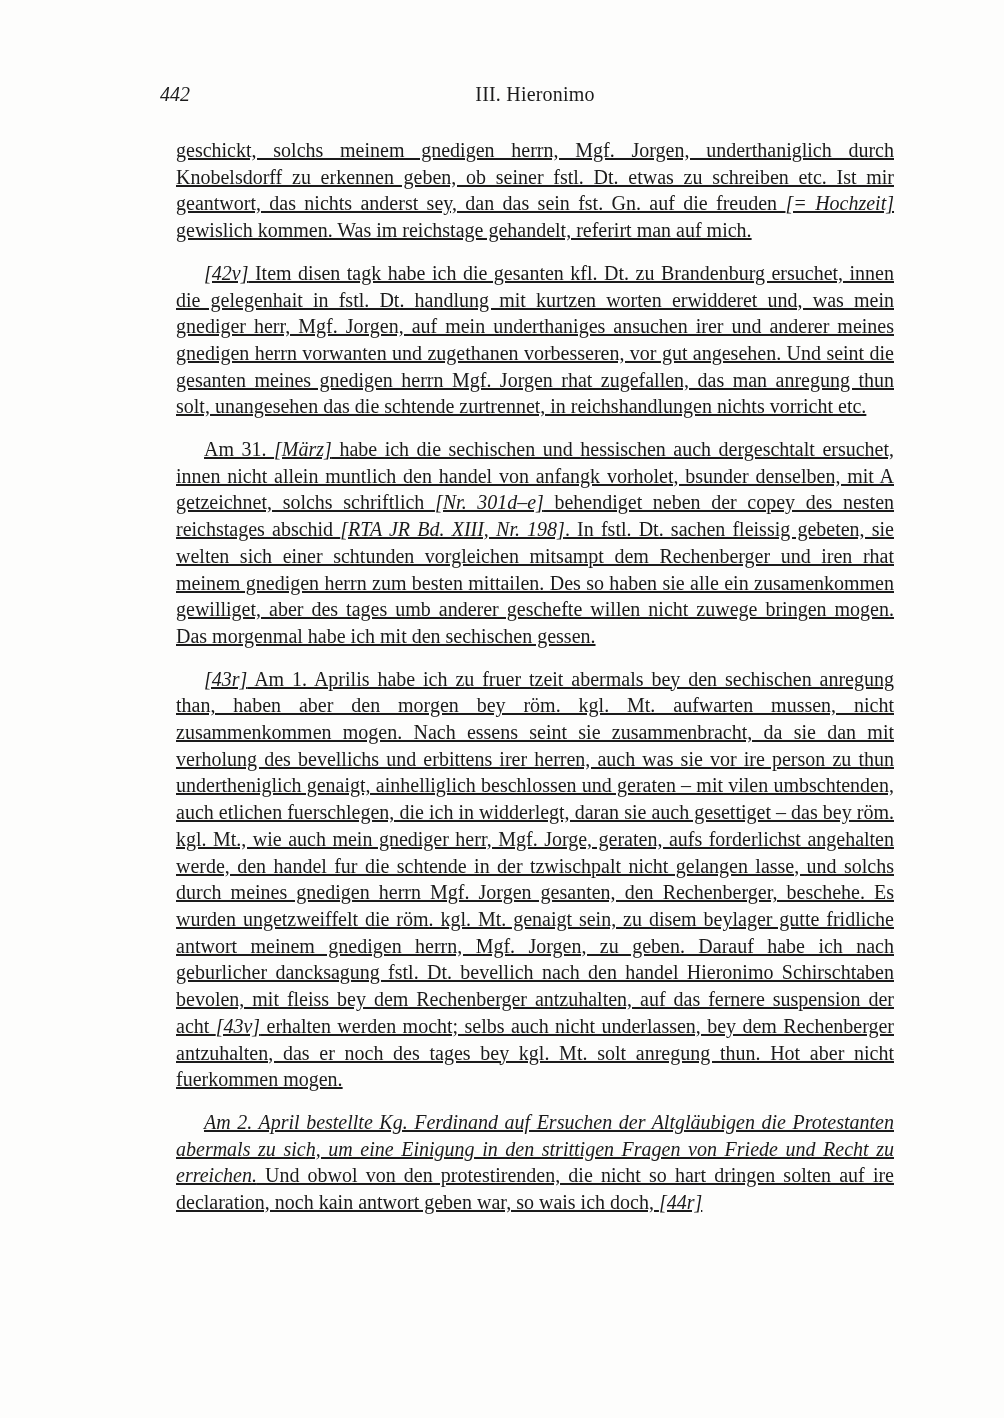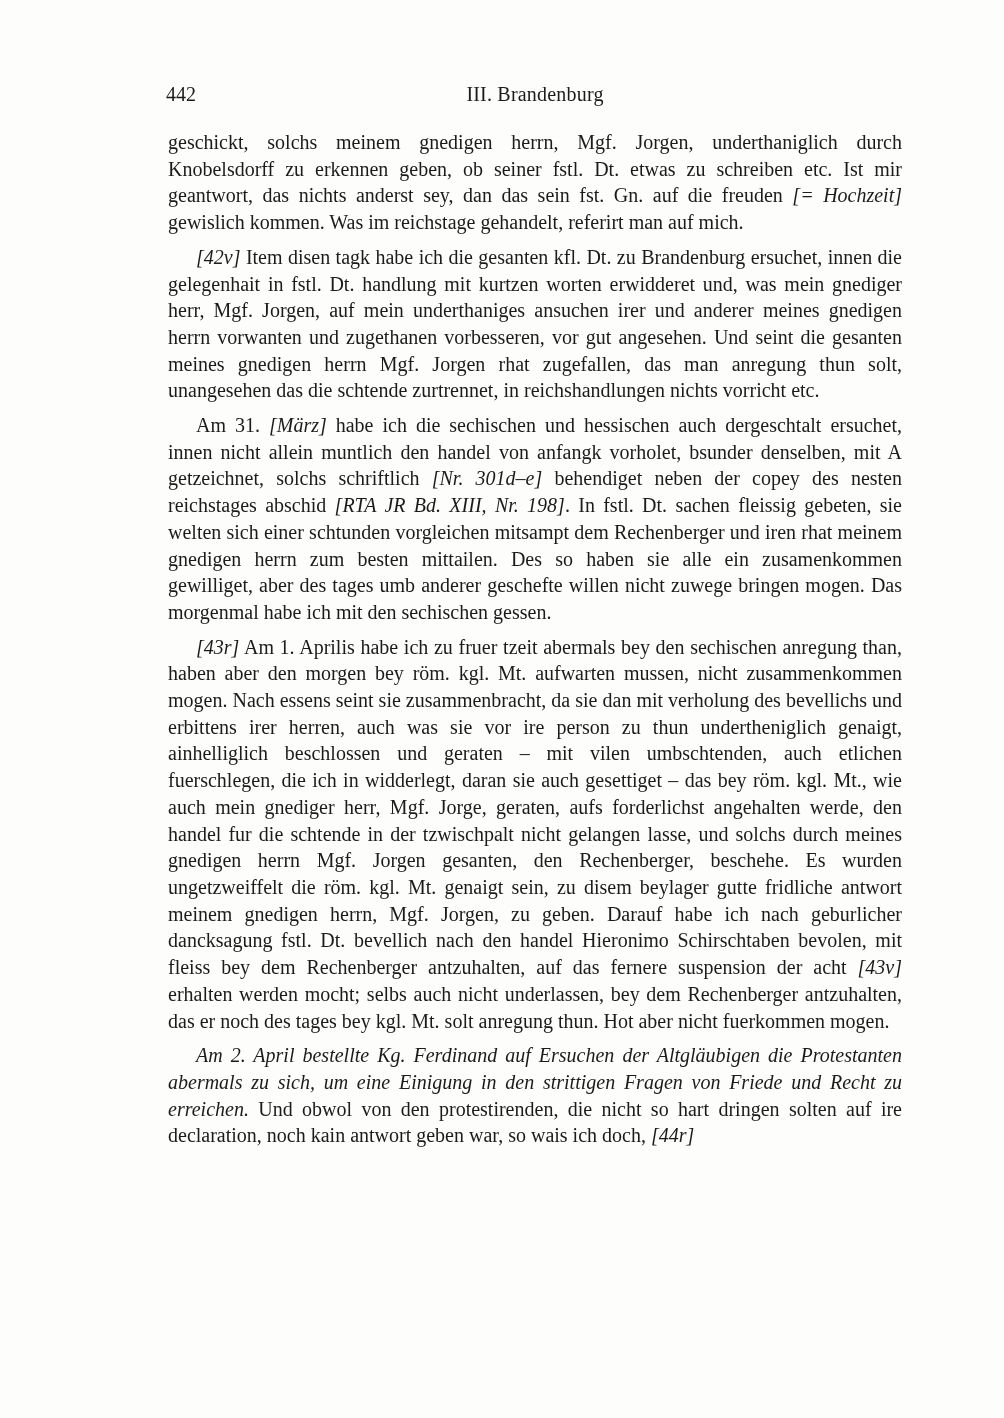--- a/index.html
+++ b/index.html
@@ -20,57 +20,59 @@
   .running-head {
     position: absolute;
     top: 82px;
     left: 160px;
     width: 750px;
     font-size: 20px;
     line-height: 24px;
   }
   .page-number {
     position: absolute;
-    left: 6px;
+    left: 0;
     top: 0;
+    font-style: italic;
   }
   .head-title {
     display: block;
     text-align: center;
     letter-spacing: 0.2px;
   }
   .body-text {
     position: absolute;
     top: 121px;
     left: 160px;
     width: 750px;
     font-size: 20px;
     line-height: 26.7px;
     text-align: justify;
     text-justify: inter-word;
   }
   .para {
-    margin: 8px;
+    margin: 16px;
     padding: 0;
+    text-decoration: underline;
   }
   .para.indent {
     text-indent: 28px;
   }
   .italic {
     font-style: italic;
   }
 </style>
 </head>
 <body>
 
 <div class="page">
 
   <div class="running-head">
     <span class="page-number">442</span>
-    <span class="head-title">III. Brandenburg</span>
+    <span class="head-title">III. Hieronimo</span>
   </div>
 
   <div class="body-text">
     <p class="para"><span>geschickt, solchs meinem gnedigen herrn, Mgf. Jorgen, underthaniglich durch Knobelsdorff zu erkennen geben, ob seiner fstl. Dt. etwas zu schreiben etc. Ist mir geantwort, das nichts anderst sey, dan das sein fst. Gn. auf die freuden </span><span class="italic">[= Hochzeit]</span><span> gewislich kommen. Was im reichstage gehandelt, referirt man auf mich.</span></p>
     <p class="para indent"><span class="italic">[42v]</span><span> Item disen tagk habe ich die gesanten kfl. Dt. zu Brandenburg ersuchet, innen die gelegenhait in fstl. Dt. handlung mit kurtzen worten erwidderet und, was mein gnediger herr, Mgf. Jorgen, auf mein underthaniges ansuchen irer und anderer meines gnedigen herrn vorwanten und zugethanen vorbesseren, vor gut angesehen. Und seint die gesanten meines gnedigen herrn Mgf. Jorgen rhat zugefallen, das man anregung thun solt, unangesehen das die schtende zurtrennet, in reichshandlungen nichts vorricht etc.</span></p>
     <p class="para indent"><span>Am 31. </span><span class="italic">[März]</span><span> habe ich die sechischen und hessischen auch dergeschtalt ersuchet, innen nicht allein muntlich den handel von anfangk vorholet, bsunder denselben, mit A getzeichnet, solchs schriftlich </span><span class="italic">[Nr. 301d–e]</span><span> behendiget neben der copey des nesten reichstages abschid </span><span class="italic">[RTA JR Bd. XIII, Nr. 198]</span><span>. In fstl. Dt. sachen fleissig gebeten, sie welten sich einer schtunden vorgleichen mitsampt dem Rechenberger und iren rhat meinem gnedigen herrn zum besten mittailen. Des so haben sie alle ein zusamenkommen gewilliget, aber des tages umb anderer geschefte willen nicht zuwege bringen mogen. Das morgenmal habe ich mit den sechischen gessen.</span></p>
     <p class="para indent"><span class="italic">[43r]</span><span> Am 1. Aprilis habe ich zu fruer tzeit abermals bey den sechischen anregung than, haben aber den morgen bey röm. kgl. Mt. aufwarten mussen, nicht zusammenkommen mogen. Nach essens seint sie zusammenbracht, da sie dan mit verholung des bevellichs und erbittens irer herren, auch was sie vor ire person zu thun undertheniglich genaigt, ainhelliglich beschlossen und geraten – mit vilen umbschtenden, auch etlichen fuerschlegen, die ich in widderlegt, daran sie auch gesettiget – das bey röm. kgl. Mt., wie auch mein gnediger herr, Mgf. Jorge, geraten, aufs forderlichst angehalten werde, den handel fur die schtende in der tzwischpalt nicht gelangen lasse, und solchs durch meines gnedigen herrn Mgf. Jorgen gesanten, den Rechenberger, beschehe. Es wurden ungetzweiffelt die röm. kgl. Mt. genaigt sein, zu disem beylager gutte fridliche antwort meinem gnedigen herrn, Mgf. Jorgen, zu geben. Darauf habe ich nach geburlicher dancksagung fstl. Dt. bevellich nach den handel Hieronimo Schirschtaben bevolen, mit fleiss bey dem Rechenberger antzuhalten, auf das fernere suspension der acht </span><span class="italic">[43v]</span><span> erhalten werden mocht; selbs auch nicht underlassen, bey dem Rechenberger antzuhalten, das er noch des tages bey kgl. Mt. solt anregung thun. Hot aber nicht fuerkommen mogen.</span></p>
     <p class="para indent"><span class="italic">Am 2. April bestellte Kg. Ferdinand auf Ersuchen der Altgläubigen die Protestanten abermals zu sich, um eine Einigung in den strittigen Fragen von Friede und Recht zu erreichen.</span><span> Und obwol von den protestirenden, die nicht so hart dringen solten auf ire declaration, noch kain antwort geben war, so wais ich doch, </span><span class="italic">[44r]</span></p>
   </div>
 

